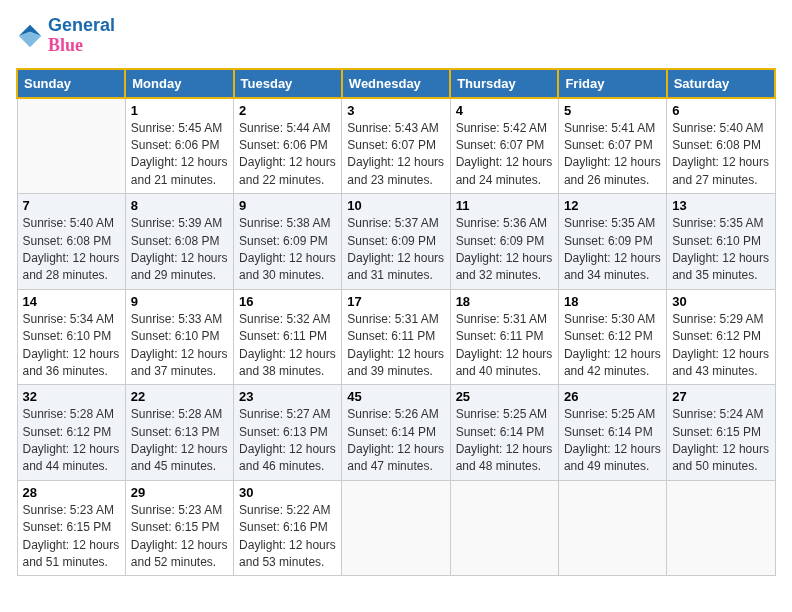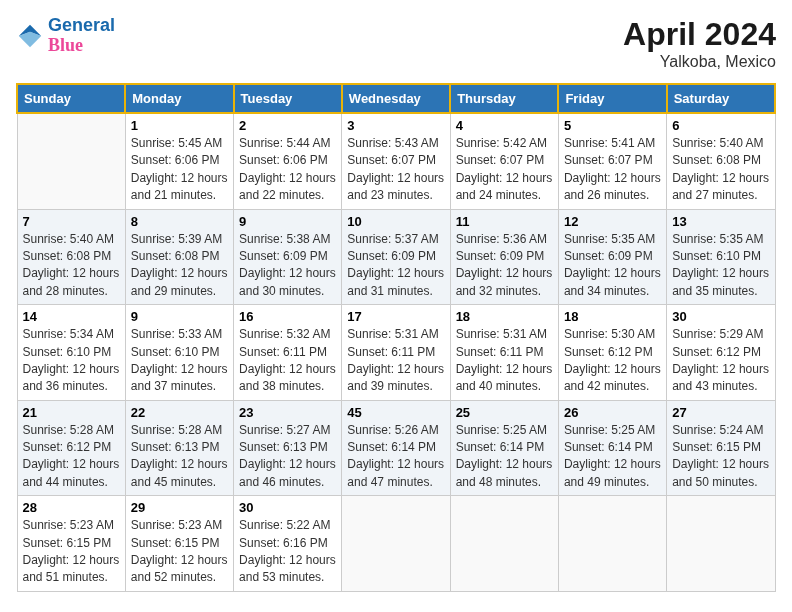--- a/index.html
+++ b/index.html
@@ -97,24 +97,20 @@
     </svg>
     <div>
       <div class="logo-text">
         <span>General</span>
       </div>
       <div class="logo-text">
         <span style="color:#ec4899;font-family:Liberation Serif, serif;">Blue</span>
       </div>
     </div>
   </div>
-  <div class="title-block">
-    <div class="month-title">April 2024</div>
-    <div class="location">Yalkoba, Mexico</div>
-  </div>
 </div>
 
 <table class="calendar">
   <thead>
     <tr>
     <th>Sunday</th>
         <th>Monday</th>
         <th>Tuesday</th>
         <th>Wednesday</th>
         <th>Thursday</th>
@@ -205,21 +201,21 @@
           <span class="day-num">18</span>
           <div class="day-info">Sunrise: 5:30 AM<br>Sunset: 6:12 PM<br>Daylight: 12 hours<br>and 42 minutes.</div>
         </td>
         <td>
           <span class="day-num">30</span>
           <div class="day-info">Sunrise: 5:29 AM<br>Sunset: 6:12 PM<br>Daylight: 12 hours<br>and 43 minutes.</div>
         </td>
       </tr>
       <tr class="row-shaded">
         <td>
-          <span class="day-num">21</span>
+          <span class="day-num">32</span>
           <div class="day-info">Sunrise: 5:28 AM<br>Sunset: 6:12 PM<br>Daylight: 12 hours<br>and 44 minutes.</div>
         </td>
         <td>
           <span class="day-num">22</span>
           <div class="day-info">Sunrise: 5:28 AM<br>Sunset: 6:13 PM<br>Daylight: 12 hours<br>and 45 minutes.</div>
         </td>
         <td>
           <span class="day-num">23</span>
           <div class="day-info">Sunrise: 5:27 AM<br>Sunset: 6:13 PM<br>Daylight: 12 hours<br>and 46 minutes.</div>
         </td>

